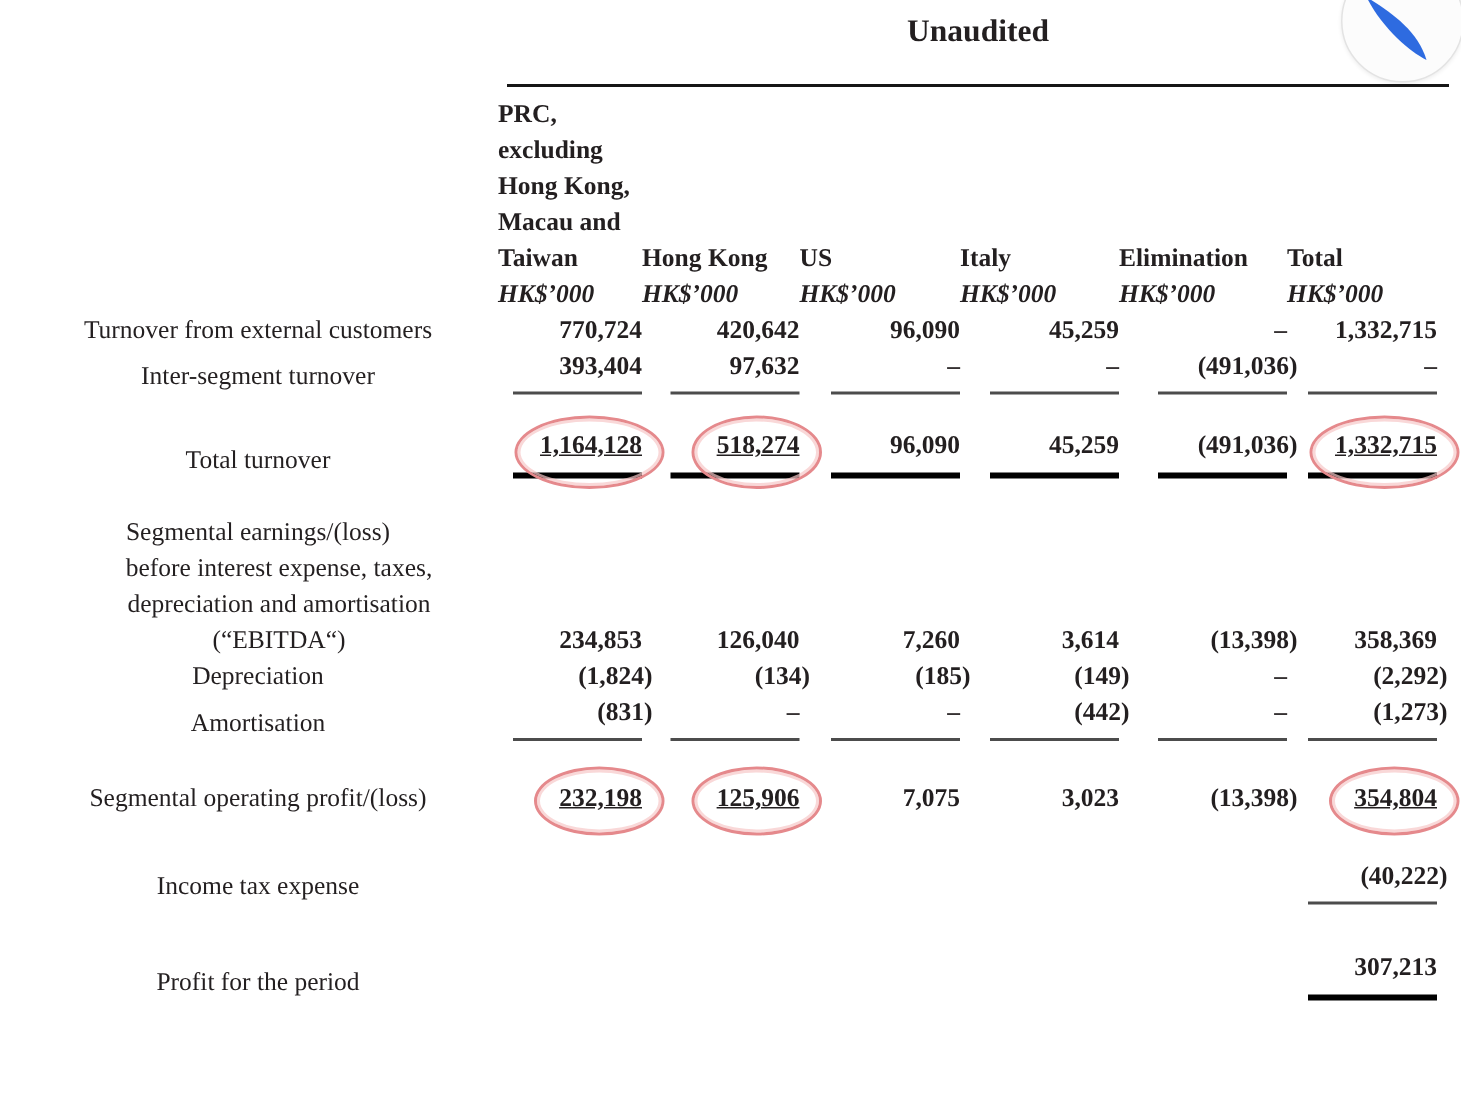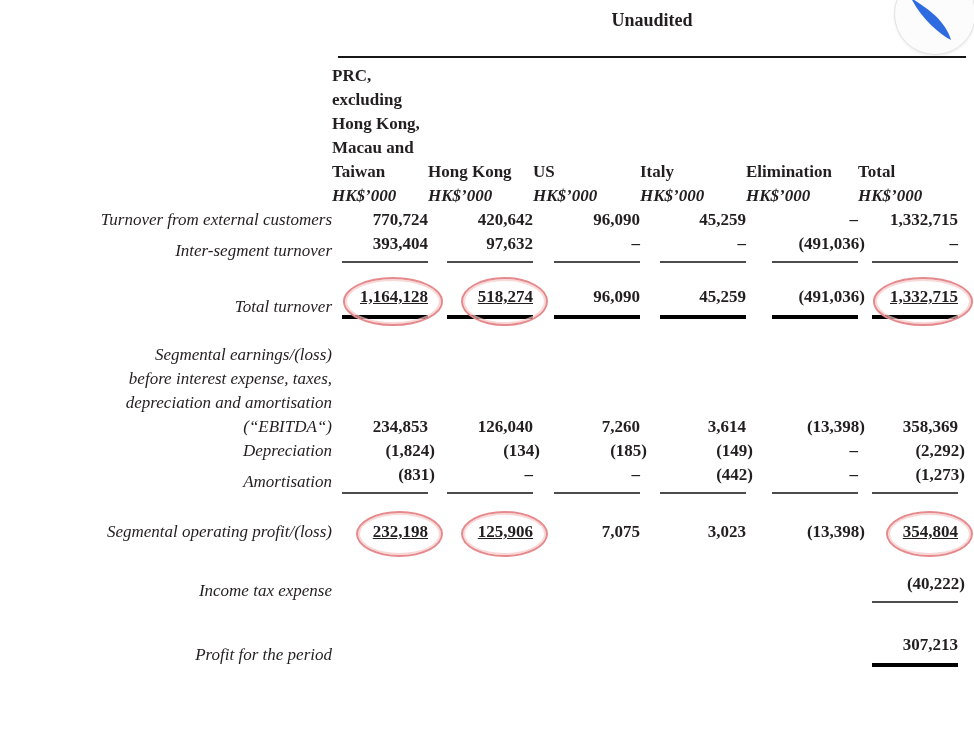--- a/index.html
+++ b/index.html
@@ -14,32 +14,32 @@
   
   #corner-btn{
     position:absolute;top:-27px;right:-2px;width:80px;height:80px;
     border-radius:50%;background:#fcfcfc;border:1px solid #e3e3e3;
     box-shadow:0 1px 3px rgba(0,0,0,.08);cursor:pointer;
   }
   #corner-btn svg{position:absolute;left:10px;top:22px;}
   
   #hdr{
     position:absolute;left:338px;top:8px;width:628px;
-    text-align:center;font-weight:bold;font-size:18px;line-height:24px;
+    text-align:center;font-weight:bold;font-size:21px;line-height:24px;
   }
   #hdr-rule{
     position:absolute;left:338px;top:56px;width:628px;height:2px;background:#161616;
   }
   
   #tbl{
     position:absolute;left:12px;top:60px;width:946px;
     border-collapse:collapse;table-layout:fixed;
   }
   #tbl td{padding:0;vertical-align:bottom;font-size:17px;line-height:24px;}
-  td.lbl{text-align:right;font-style:italic;}
+  td.lbl{text-align:center;}
   td.val{text-align:right;font-weight:bold;}
   .col-h{text-align:left;font-weight:bold;vertical-align:bottom;}
   .col-h .unit{font-style:italic;}
   .hline{display:block;}
   .lbl .cont{padding-left:28px;display:block;}
   .lbl .first{display:block;}
   
   .rule{width:86px;margin-left:auto;margin-top:5px;}
   .rule.thin{height:2px;background:#4c4c4c;}
   .rule.thick{height:4px;background:#000;margin-top:6px;}

